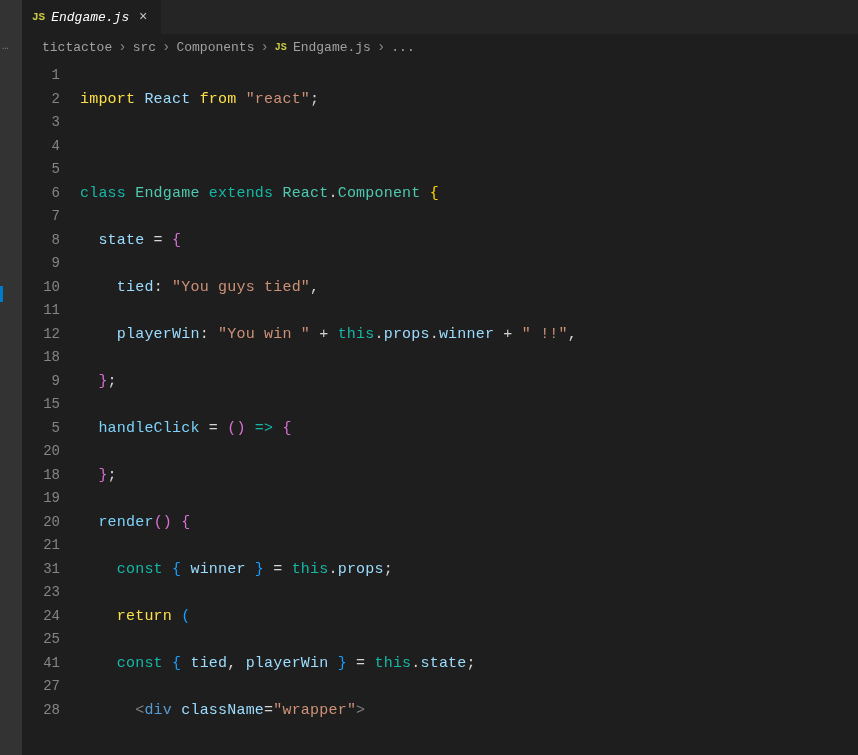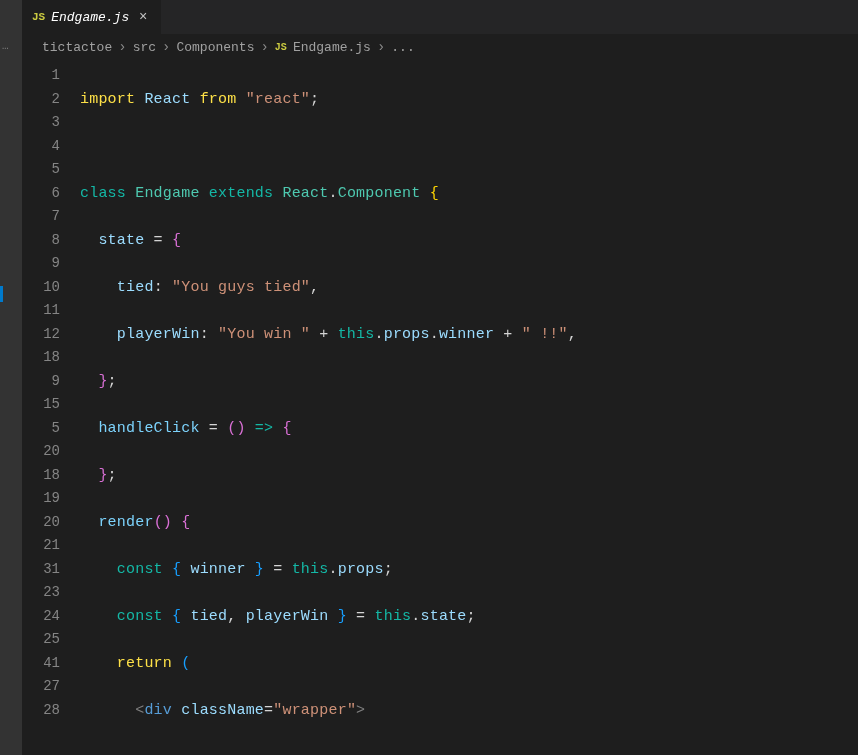--- a/index.html
+++ b/index.html
@@ -206,22 +206,22 @@
 <div class="code-line"></div>
 <div class="code-line"><span class="tk-blue">class</span> <span class="tk-type">Endgame</span> <span class="tk-blue">extends</span> <span class="tk-type">React</span><span class="tk-pun">.</span><span class="tk-type">Component</span> <span class="tk-brace-y">{</span></div>
 <div class="code-line">  <span class="tk-var">state</span><span class="tk-pun"> = </span><span class="tk-brace-p">{</span></div>
 <div class="code-line">    <span class="tk-var">tied</span><span class="tk-pun">: </span><span class="tk-str">"You guys tied"</span><span class="tk-pun">,</span></div>
 <div class="code-line">    <span class="tk-var">playerWin</span><span class="tk-pun">: </span><span class="tk-str">"You win "</span><span class="tk-pun"> + </span><span class="tk-blue">this</span><span class="tk-pun">.</span><span class="tk-var">props</span><span class="tk-pun">.</span><span class="tk-var">winner</span><span class="tk-pun"> + </span><span class="tk-str">" !!"</span><span class="tk-pun">,</span></div>
 <div class="code-line">  <span class="tk-brace-p">}</span><span class="tk-pun">;</span></div>
 <div class="code-line">  <span class="tk-fn">handleClick</span><span class="tk-pun"> = </span><span class="tk-brace-p">()</span><span class="tk-blue"> =&gt; </span><span class="tk-brace-p">{</span></div>
 <div class="code-line">  <span class="tk-brace-p">}</span><span class="tk-pun">;</span></div>
 <div class="code-line">  <span class="tk-fn">render</span><span class="tk-brace-p">()</span> <span class="tk-brace-p">{</span></div>
 <div class="code-line">    <span class="tk-blue">const</span> <span class="tk-brace-b">{</span> <span class="tk-var">winner</span> <span class="tk-brace-b">}</span><span class="tk-pun"> = </span><span class="tk-blue">this</span><span class="tk-pun">.</span><span class="tk-var">props</span><span class="tk-pun">;</span></div>
+<div class="code-line">    <span class="tk-kw">return</span> <span class="tk-brace-b">(</span></div>
 <div class="code-line">    <span class="tk-blue">const</span> <span class="tk-brace-b">{</span> <span class="tk-var">tied</span><span class="tk-pun">, </span><span class="tk-var">playerWin</span> <span class="tk-brace-b">}</span><span class="tk-pun"> = </span><span class="tk-blue">this</span><span class="tk-pun">.</span><span class="tk-var">state</span><span class="tk-pun">;</span></div>
-<div class="code-line">    <span class="tk-kw">return</span> <span class="tk-brace-b">(</span></div>
 <div class="code-line">      <span class="tk-brk">&lt;</span><span class="tk-tag">div</span> <span class="tk-var">className</span><span class="tk-pun">=</span><span class="tk-str">"wrapper"</span><span class="tk-brk">&gt;</span></div>
 
 
 
 
 
 
 
 
 

